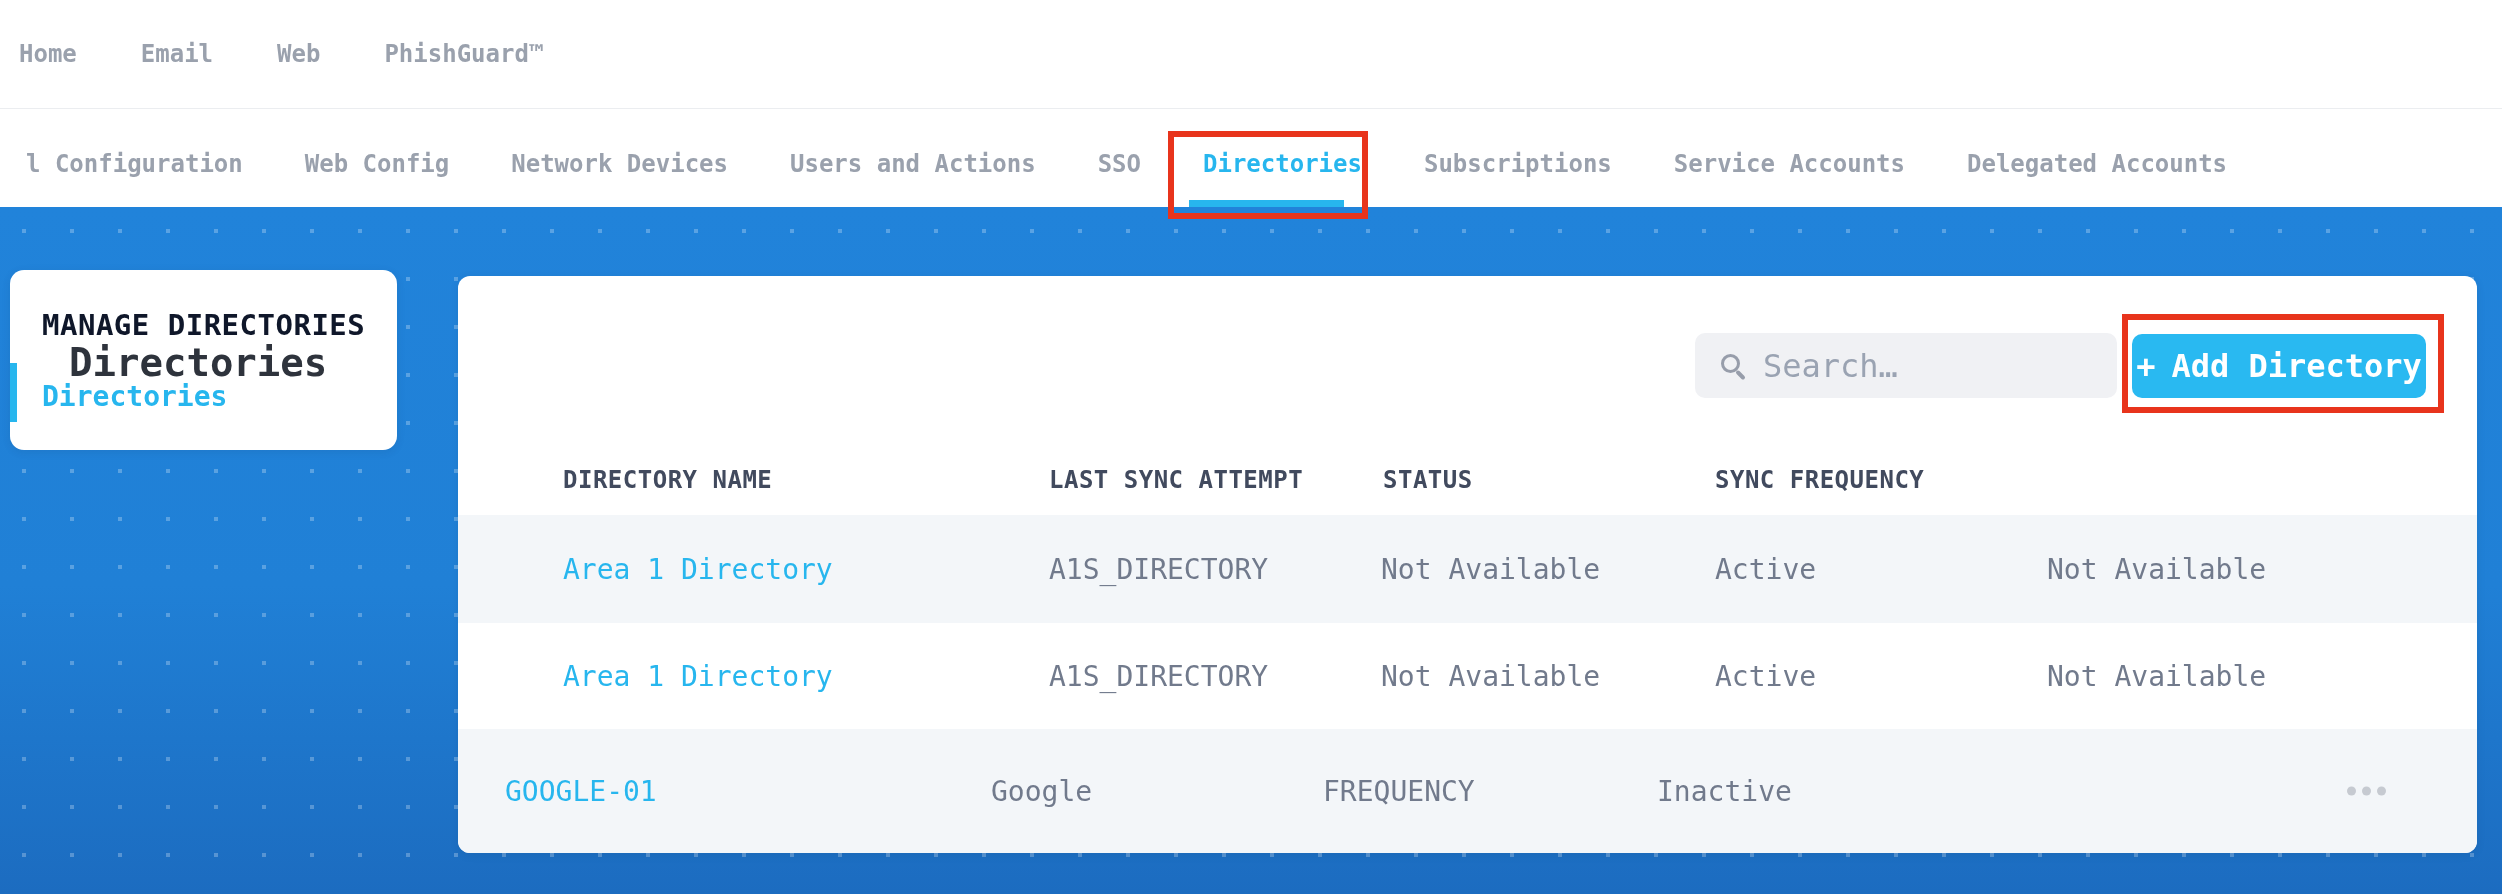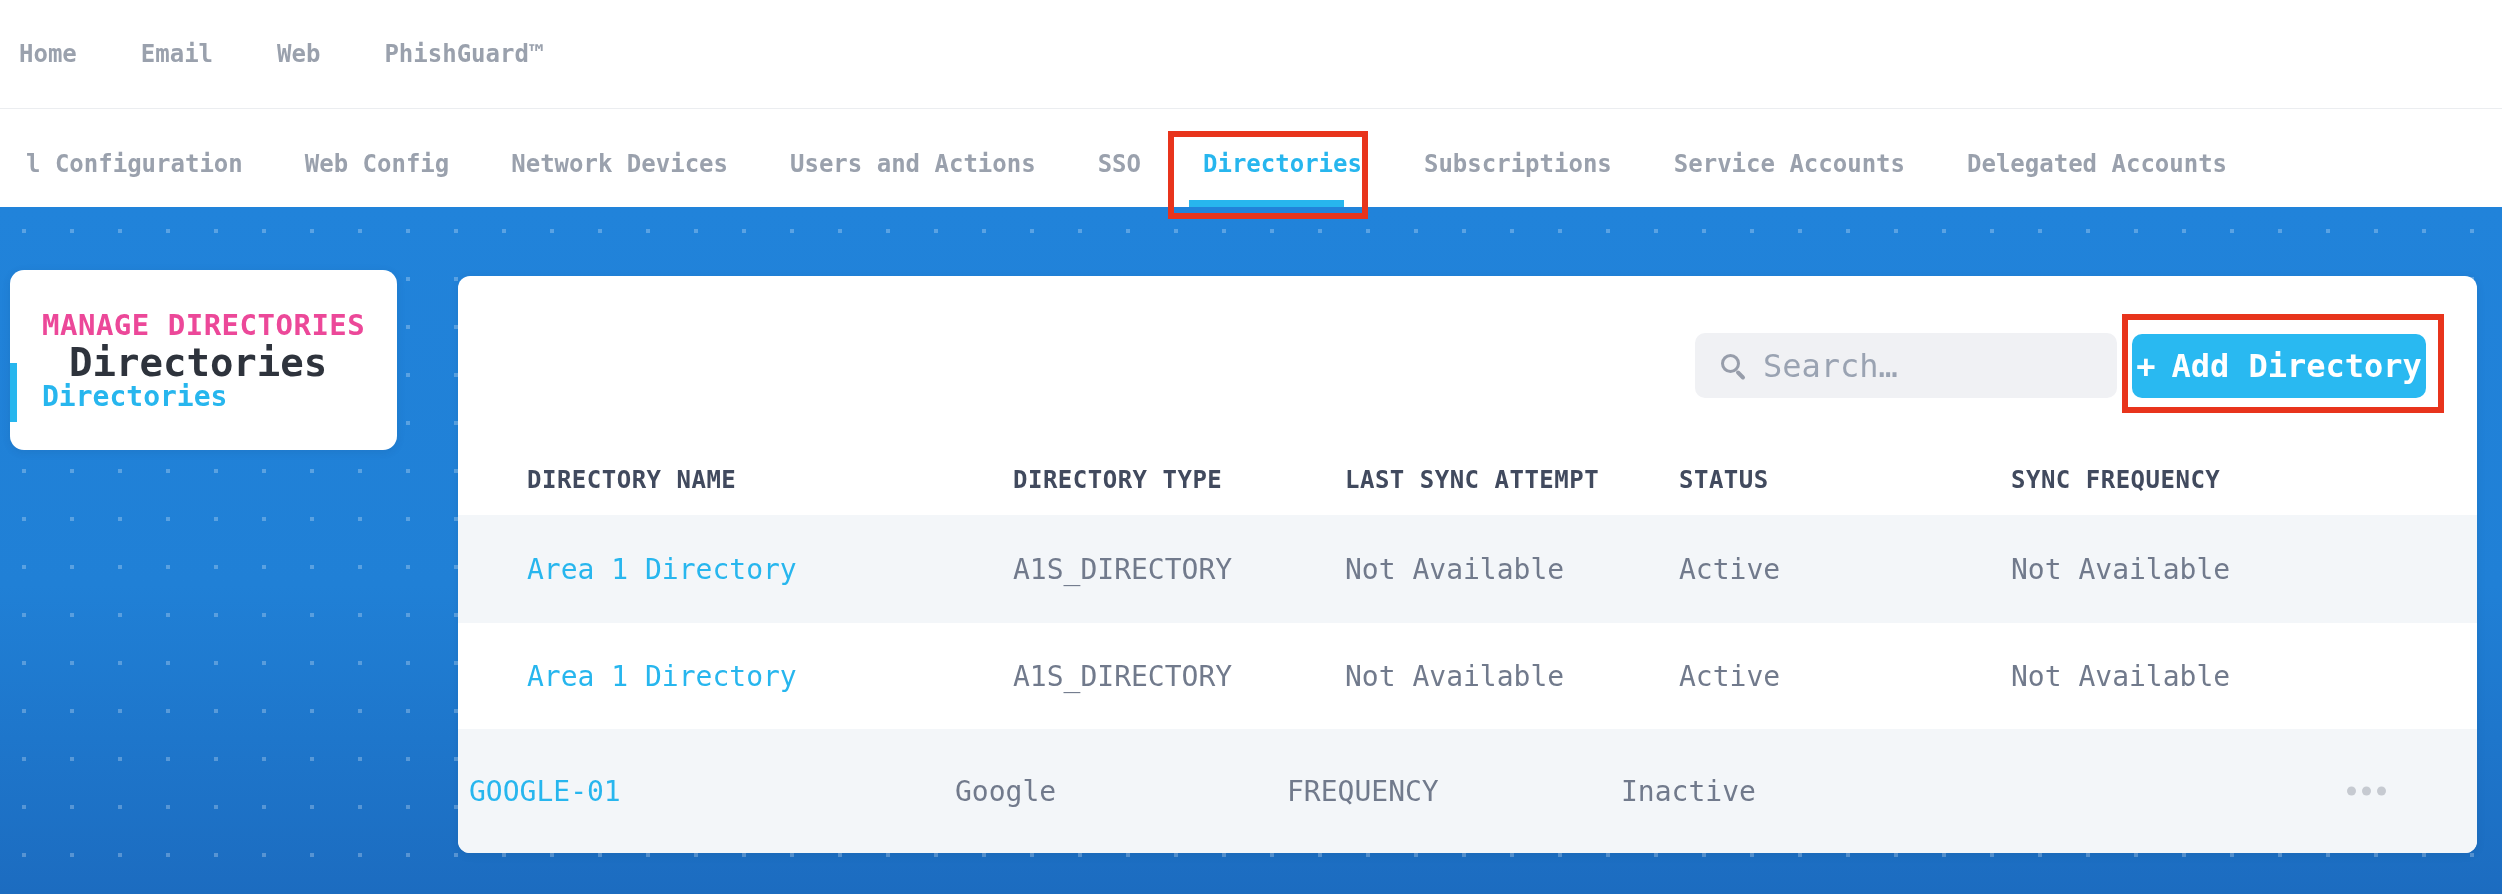--- a/index.html
+++ b/index.html
@@ -72,21 +72,21 @@
   }
 
   
   .sidebar-card {
     position:absolute; left:10px; top:270px; width:387px; height:180px;
     background:#ffffff; border-radius:14px; z-index:1;
     box-shadow:0 2px 8px rgba(20,45,80,0.10);
   }
   .sidebar-title {
     position:absolute; left:42px; top:308px;
-    font-size:29px; font-weight:700; color:#ec4899; letter-spacing:0.5px;
+    font-size:29px; font-weight:700; color:#0f172a; letter-spacing:0.5px;
   }
   .sidebar-item {
     position:absolute; left:42px; top:380px;
     font-size:28px; font-weight:700; color:#27b6ee; cursor:pointer;
   }
   .sidebar-active-bar {
     position:absolute; left:10px; top:363px; width:7px; height:59px;
     background:#27b6ee; z-index:2;
   }
 
@@ -119,21 +119,21 @@
   .tbl-header .col {
     font-size:24px; font-weight:700; color:#414a5e; letter-spacing:0.5px; white-space:nowrap;
   }
   .tbl-row {
     position:absolute; left:0; width:2019px;
     display:flex; align-items:center; padding-left:69px;
   }
   .row-1 { top:239px; height:108px; background:#f3f6f9; }
   .row-2 { top:347px; height:106px; background:#ffffff; }
   .row-3 { top:453px; height:124px; background:#f3f6f9;padding-left:11px; }
-  .col-name  { width:486px; }
+  .col-name  { width:486px;margin-left:36px; }
   .col-type  { width:332px; }
   .col-sync  { width:334px; }
   .col-stat  { width:332px; }
   .col-freq  { width:344px; }
   .cell { font-size:28px; color:#717a8c; white-space:nowrap; }
   .cell-link { font-size:28px; color:#27b6ee; cursor:pointer; white-space:nowrap; }
   .row-menu {
     position:absolute; right:85px; top:50%; transform:translateY(-50%);
     display:flex; gap:6px; cursor:pointer; padding:6px;
   }
@@ -179,21 +179,20 @@
 <div class="tab-underline"></div>
 
 <aside class="sidebar-card"></aside>
 <div class="sidebar-title" style="z-index:2;">MANAGE DIRECTORIES</div>
 <div class="sidebar-item" style="z-index:2;">Directories</div>
 <div class="sidebar-active-bar"></div>
 
 <section class="main-card">
   <div class="tbl-header">
     <span class="col col-name">DIRECTORY NAME</span>
-    <span class="col col-type">DIRECTORY TYPE</span>
     <span class="col col-sync">LAST SYNC ATTEMPT</span>
     <span class="col col-stat">STATUS</span>
     <span class="col col-freq">SYNC FREQUENCY</span>
   </div>
 
   <div class="tbl-row row-1">
     <span class="cell-link col-name">Area 1 Directory</span>
     <span class="cell col-type">A1S_DIRECTORY</span>
     <span class="cell col-sync">Not Available</span>
     <span class="cell col-stat">Active</span>

